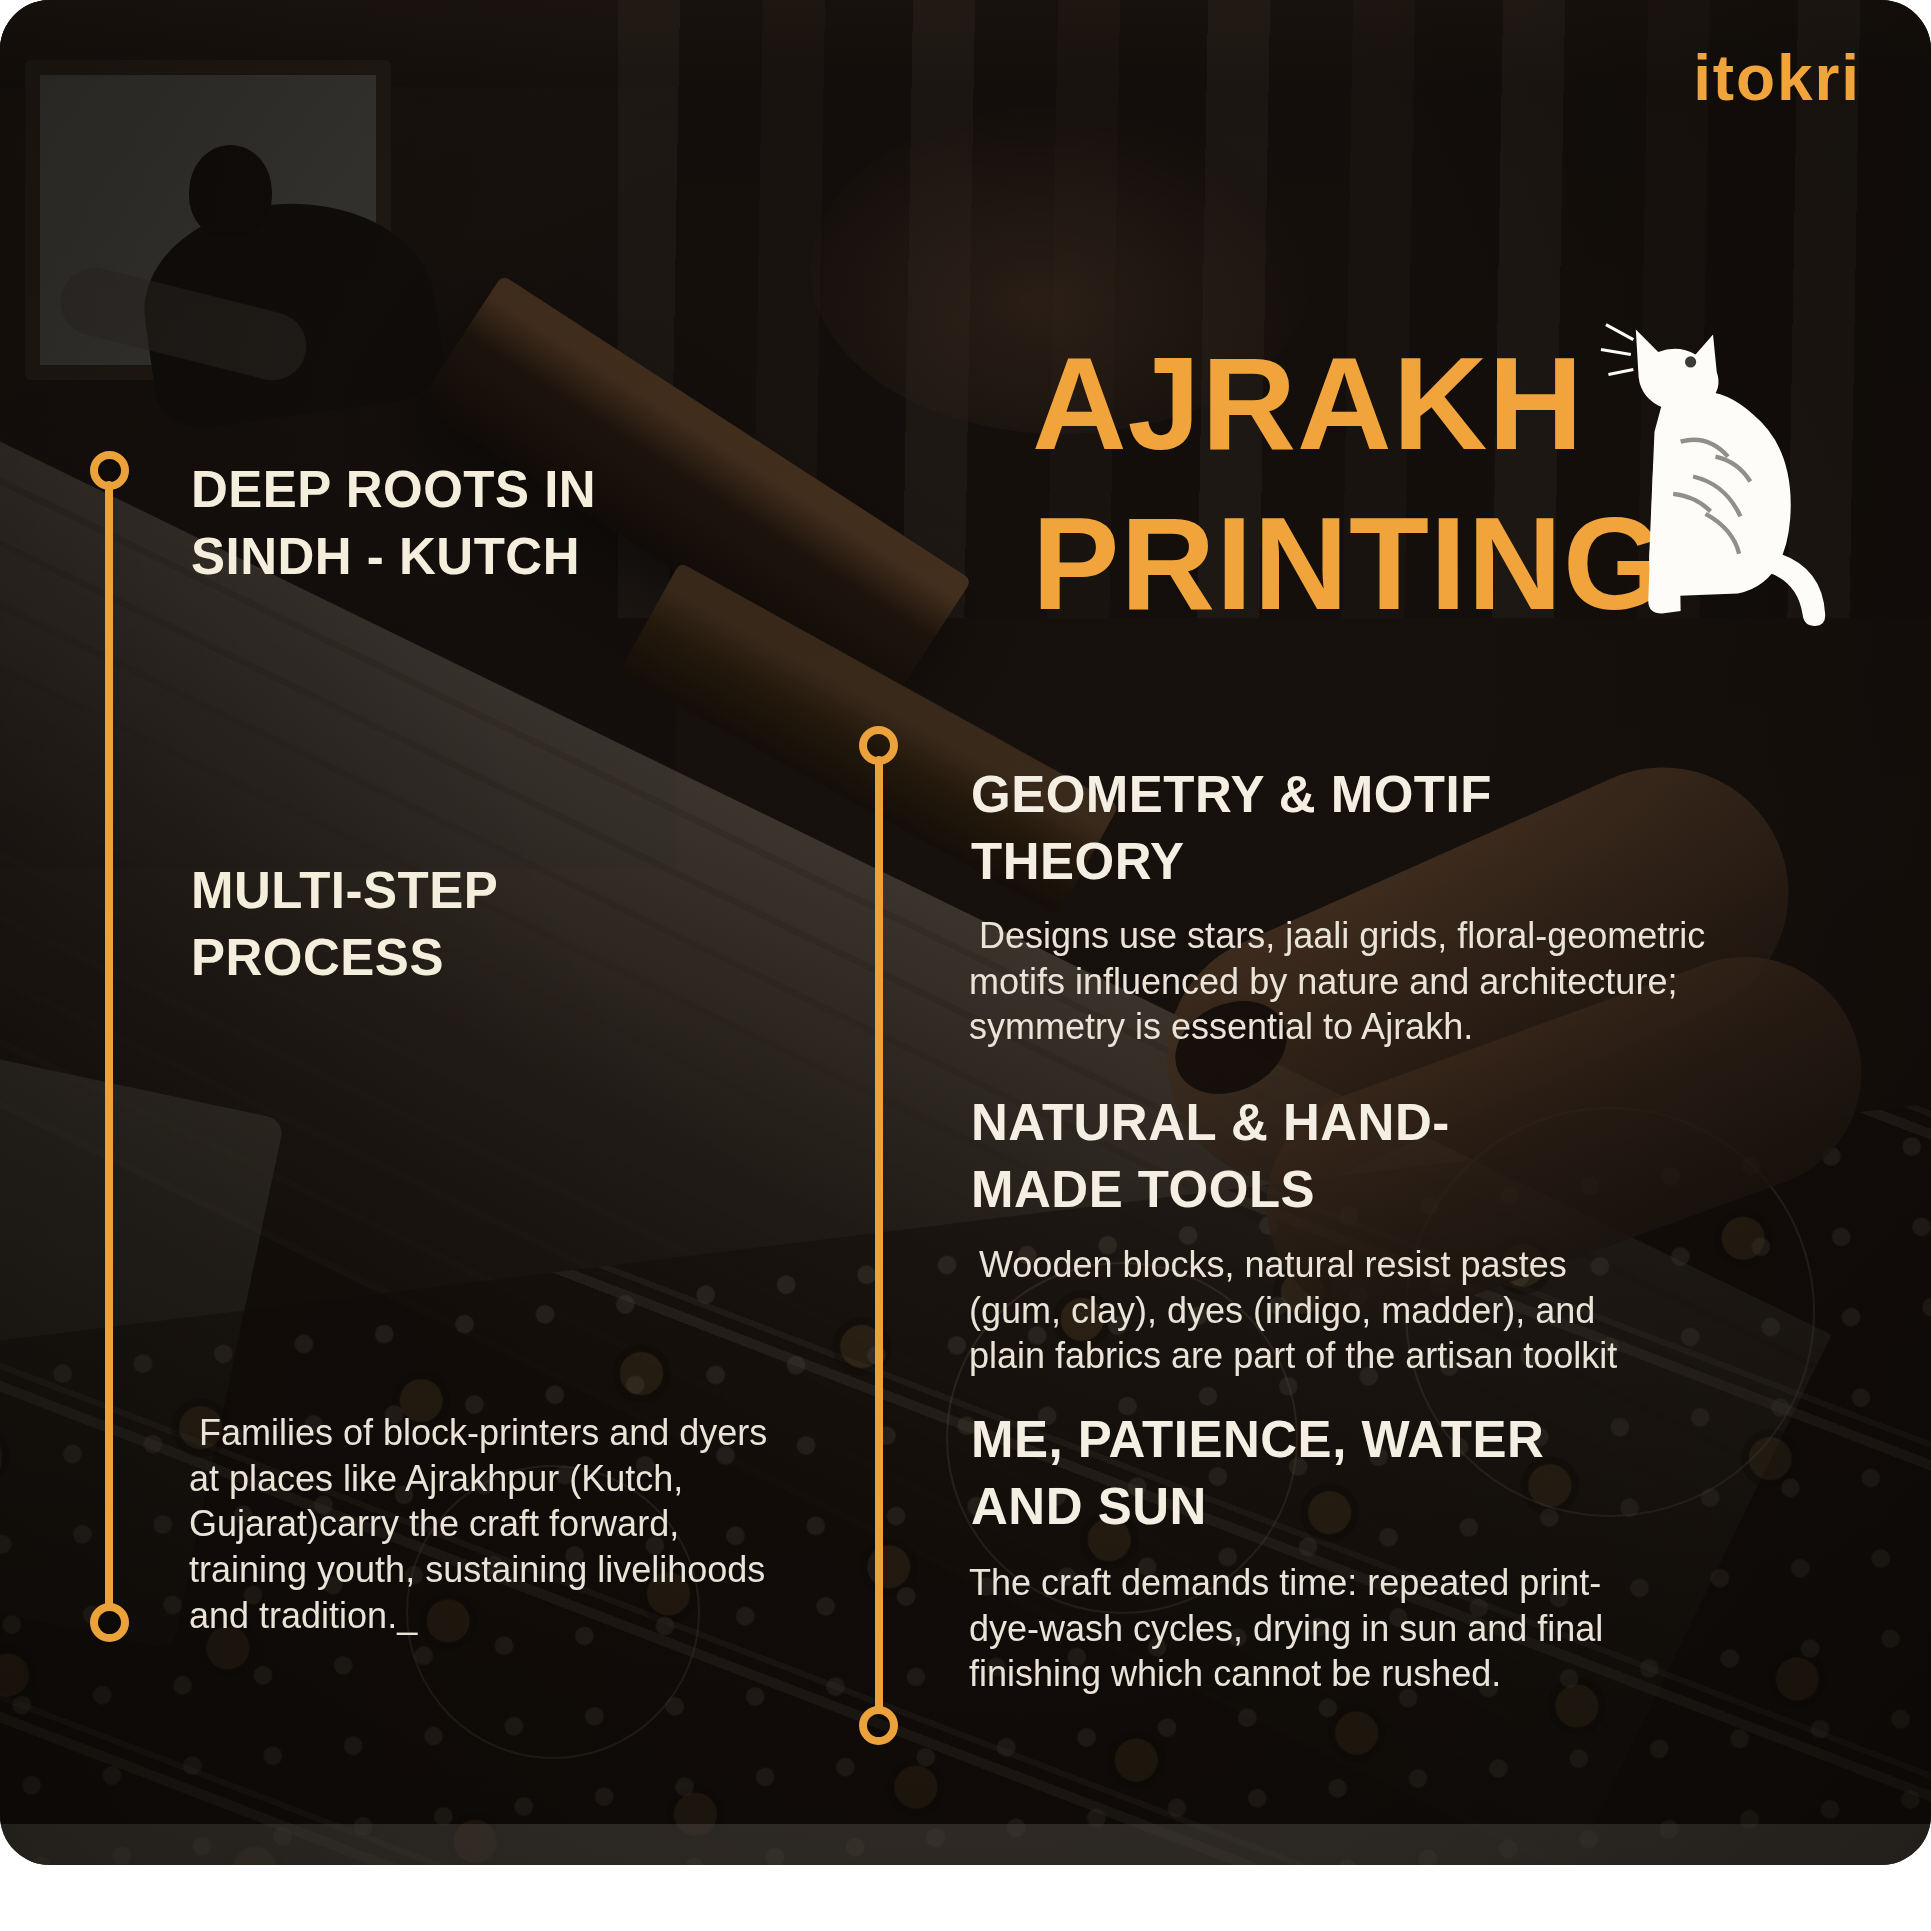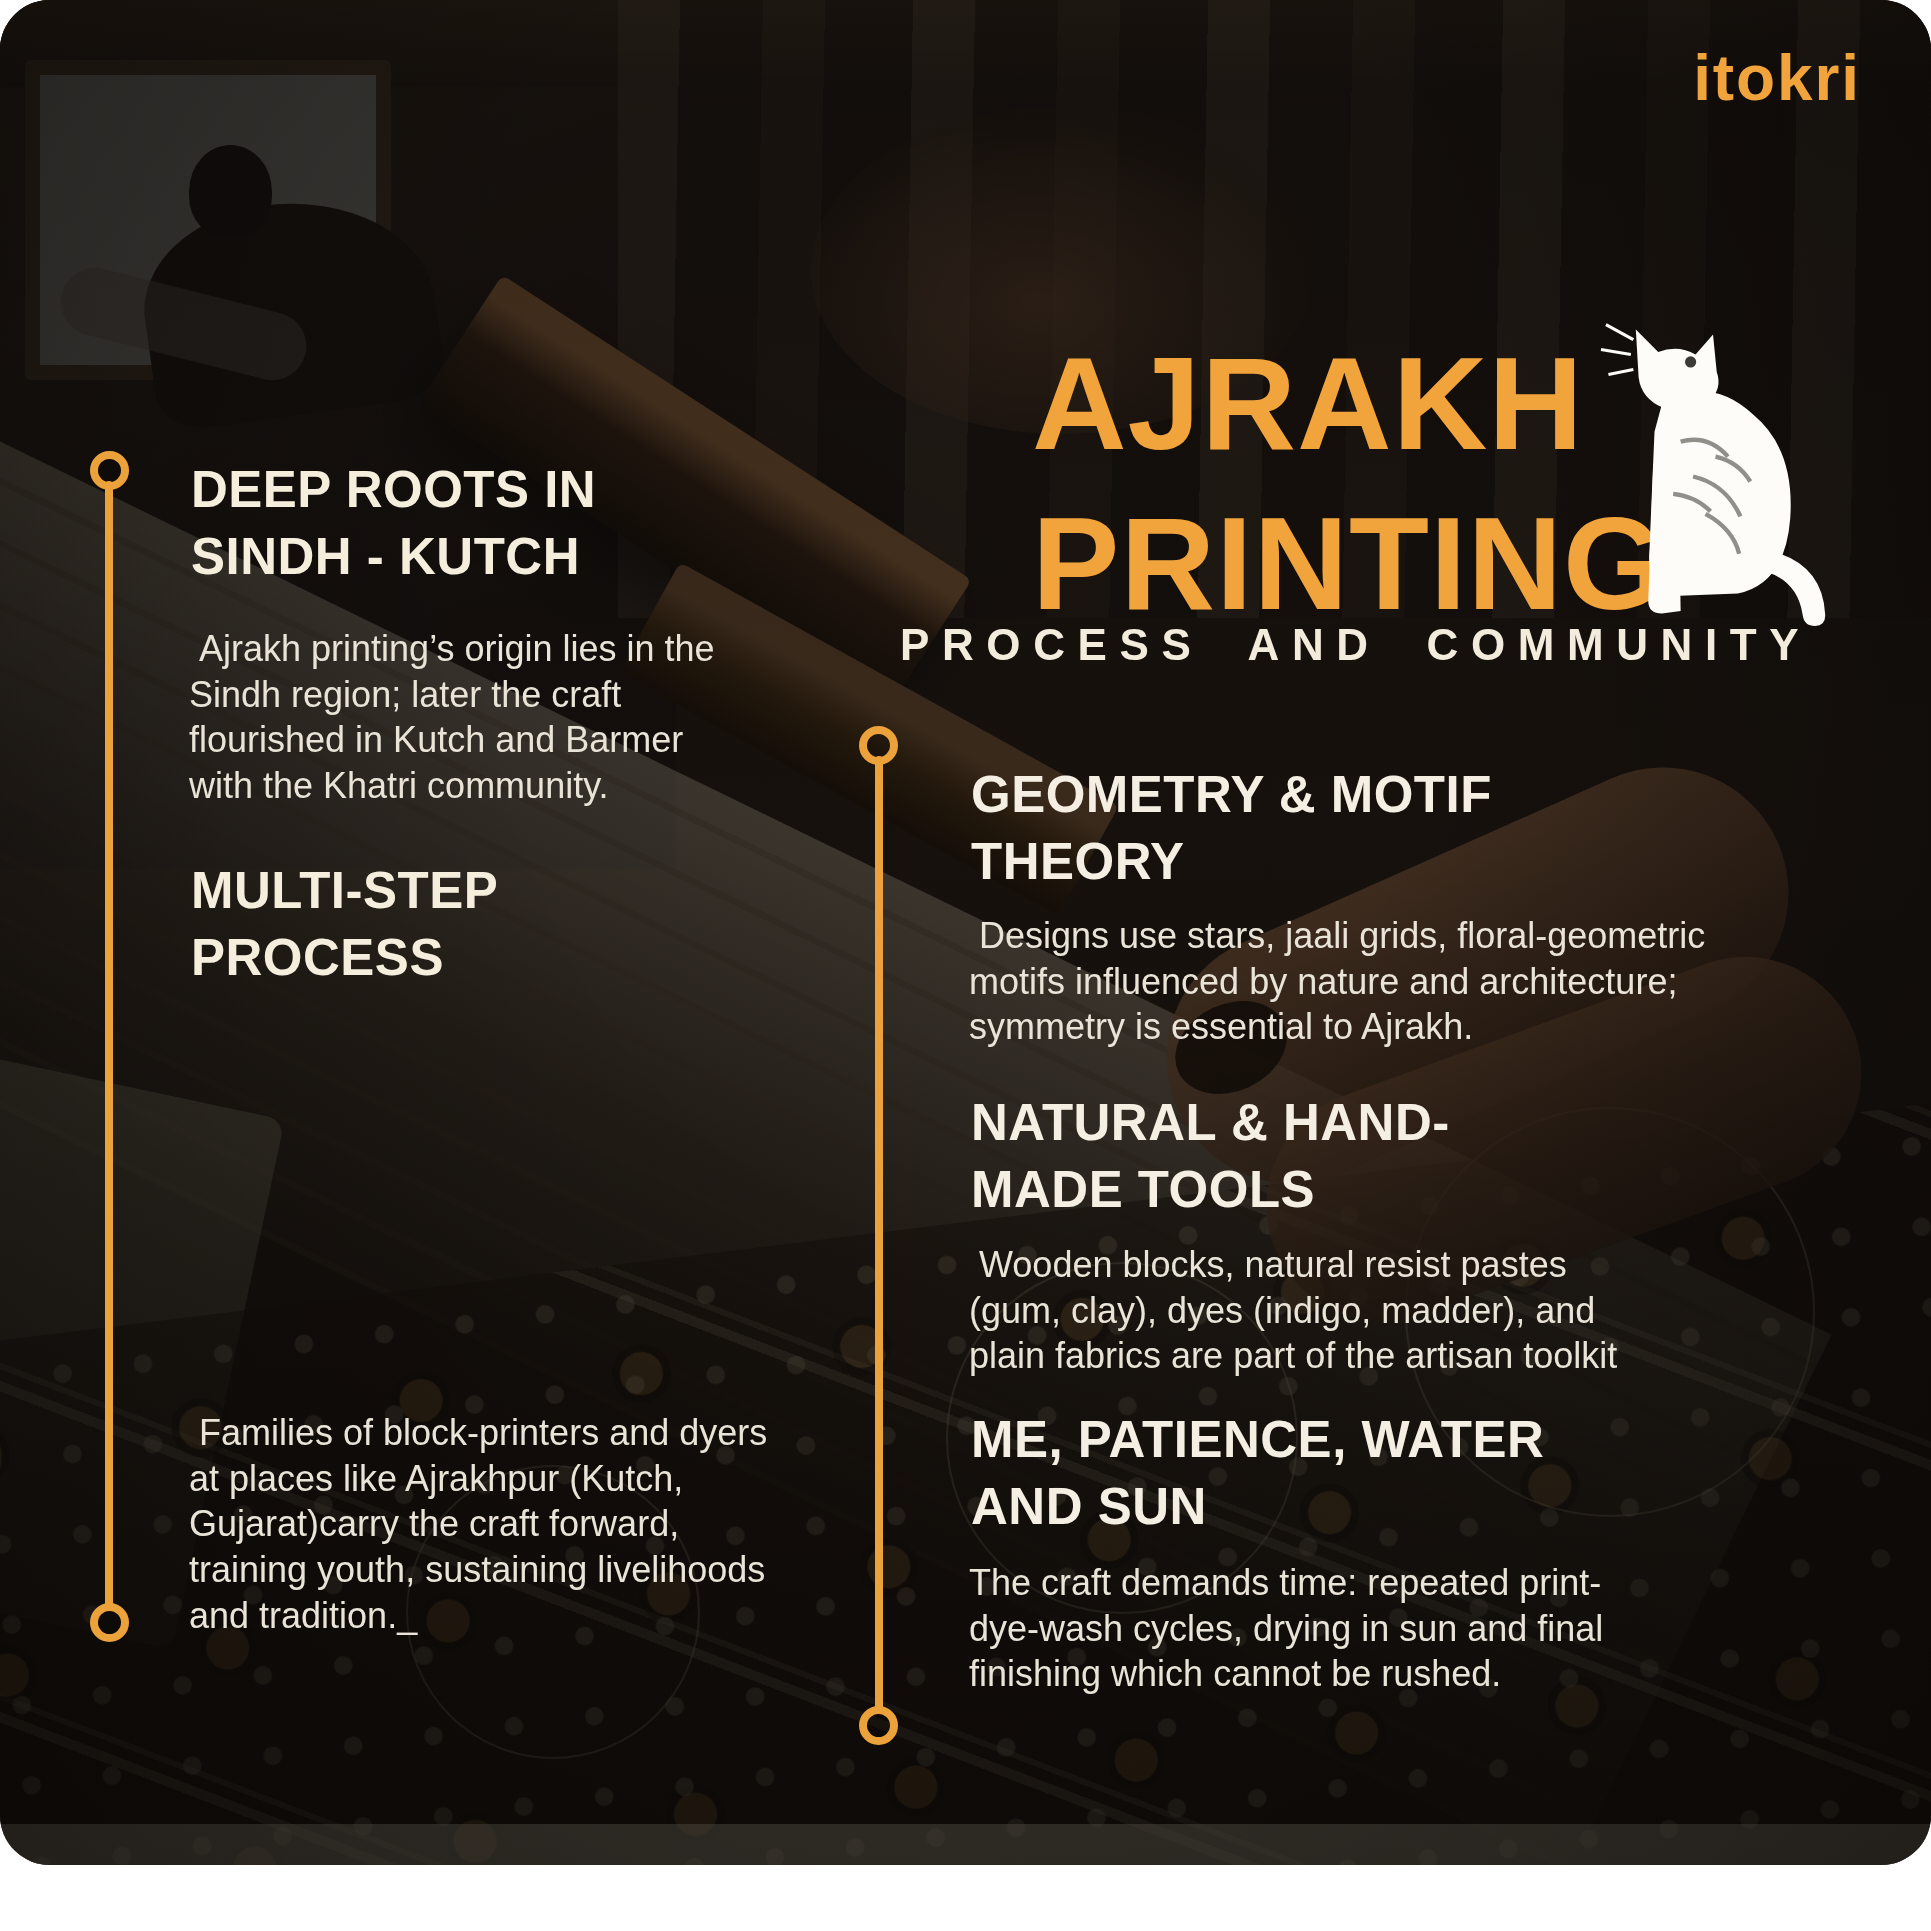--- a/index.html
+++ b/index.html
@@ -106,36 +106,31 @@
       <path d="M100 112 q18 4 28 20"></path>
     </g>
     <circle cx="80" cy="36" r="4.5" fill="#3a3a36"></circle>
     <g stroke="#FDFCF8" stroke-width="2.5">
       <path d="M34 18 L12 6"></path>
         <path d="M32 30 L8 26"></path>
         <path d="M34 42 L14 46"></path>
     </g>
   </svg>
 
-  <div class="abs subtitle" style="color:#F3ECDC;">PROCESS AND COMMUNITY</div>
 
   <div class="abs tl-dot" style="left:90px;top:451px;border-color:#ECA23B;"></div>
   <div class="abs tl-line" style="left:105px;top:481px;height:1128px;background:#ECA23B;"></div>
   <div class="abs tl-dot" style="left:90px;top:1603px;border-color:#ECA23B;"></div>
 
   <div class="abs tl-dot" style="left:859px;top:726px;border-color:#ECA23B;"></div>
   <div class="abs tl-line" style="left:875px;top:756px;height:956px;background:#ECA23B;"></div>
   <div class="abs tl-dot" style="left:859px;top:1706px;border-color:#ECA23B;"></div>
 
   <h2 class="abs heading" style="left:191px;top:456px;color:#F5EEDC;">DEEP ROOTS IN
 SINDH - KUTCH</h2>
-  <p class="abs body" style="left:189px;top:626px;color:#EAE4D8;"> Ajrakh printing’s origin lies in the
-Sindh region; later the craft
-flourished in Kutch and Barmer
-with the Khatri community.</p>
 
   <h2 class="abs heading" style="left:191px;top:857px;color:#F5EEDC;">MULTI-STEP
 PROCESS</h2>
 
   <p class="abs body" style="left:189px;top:1410px;color:#EAE4D8;"> Families of block-printers and dyers
 at places like Ajrakhpur (Kutch,
 Gujarat)carry the craft forward,
 training youth, sustaining livelihoods
 and tradition._</p>
 

